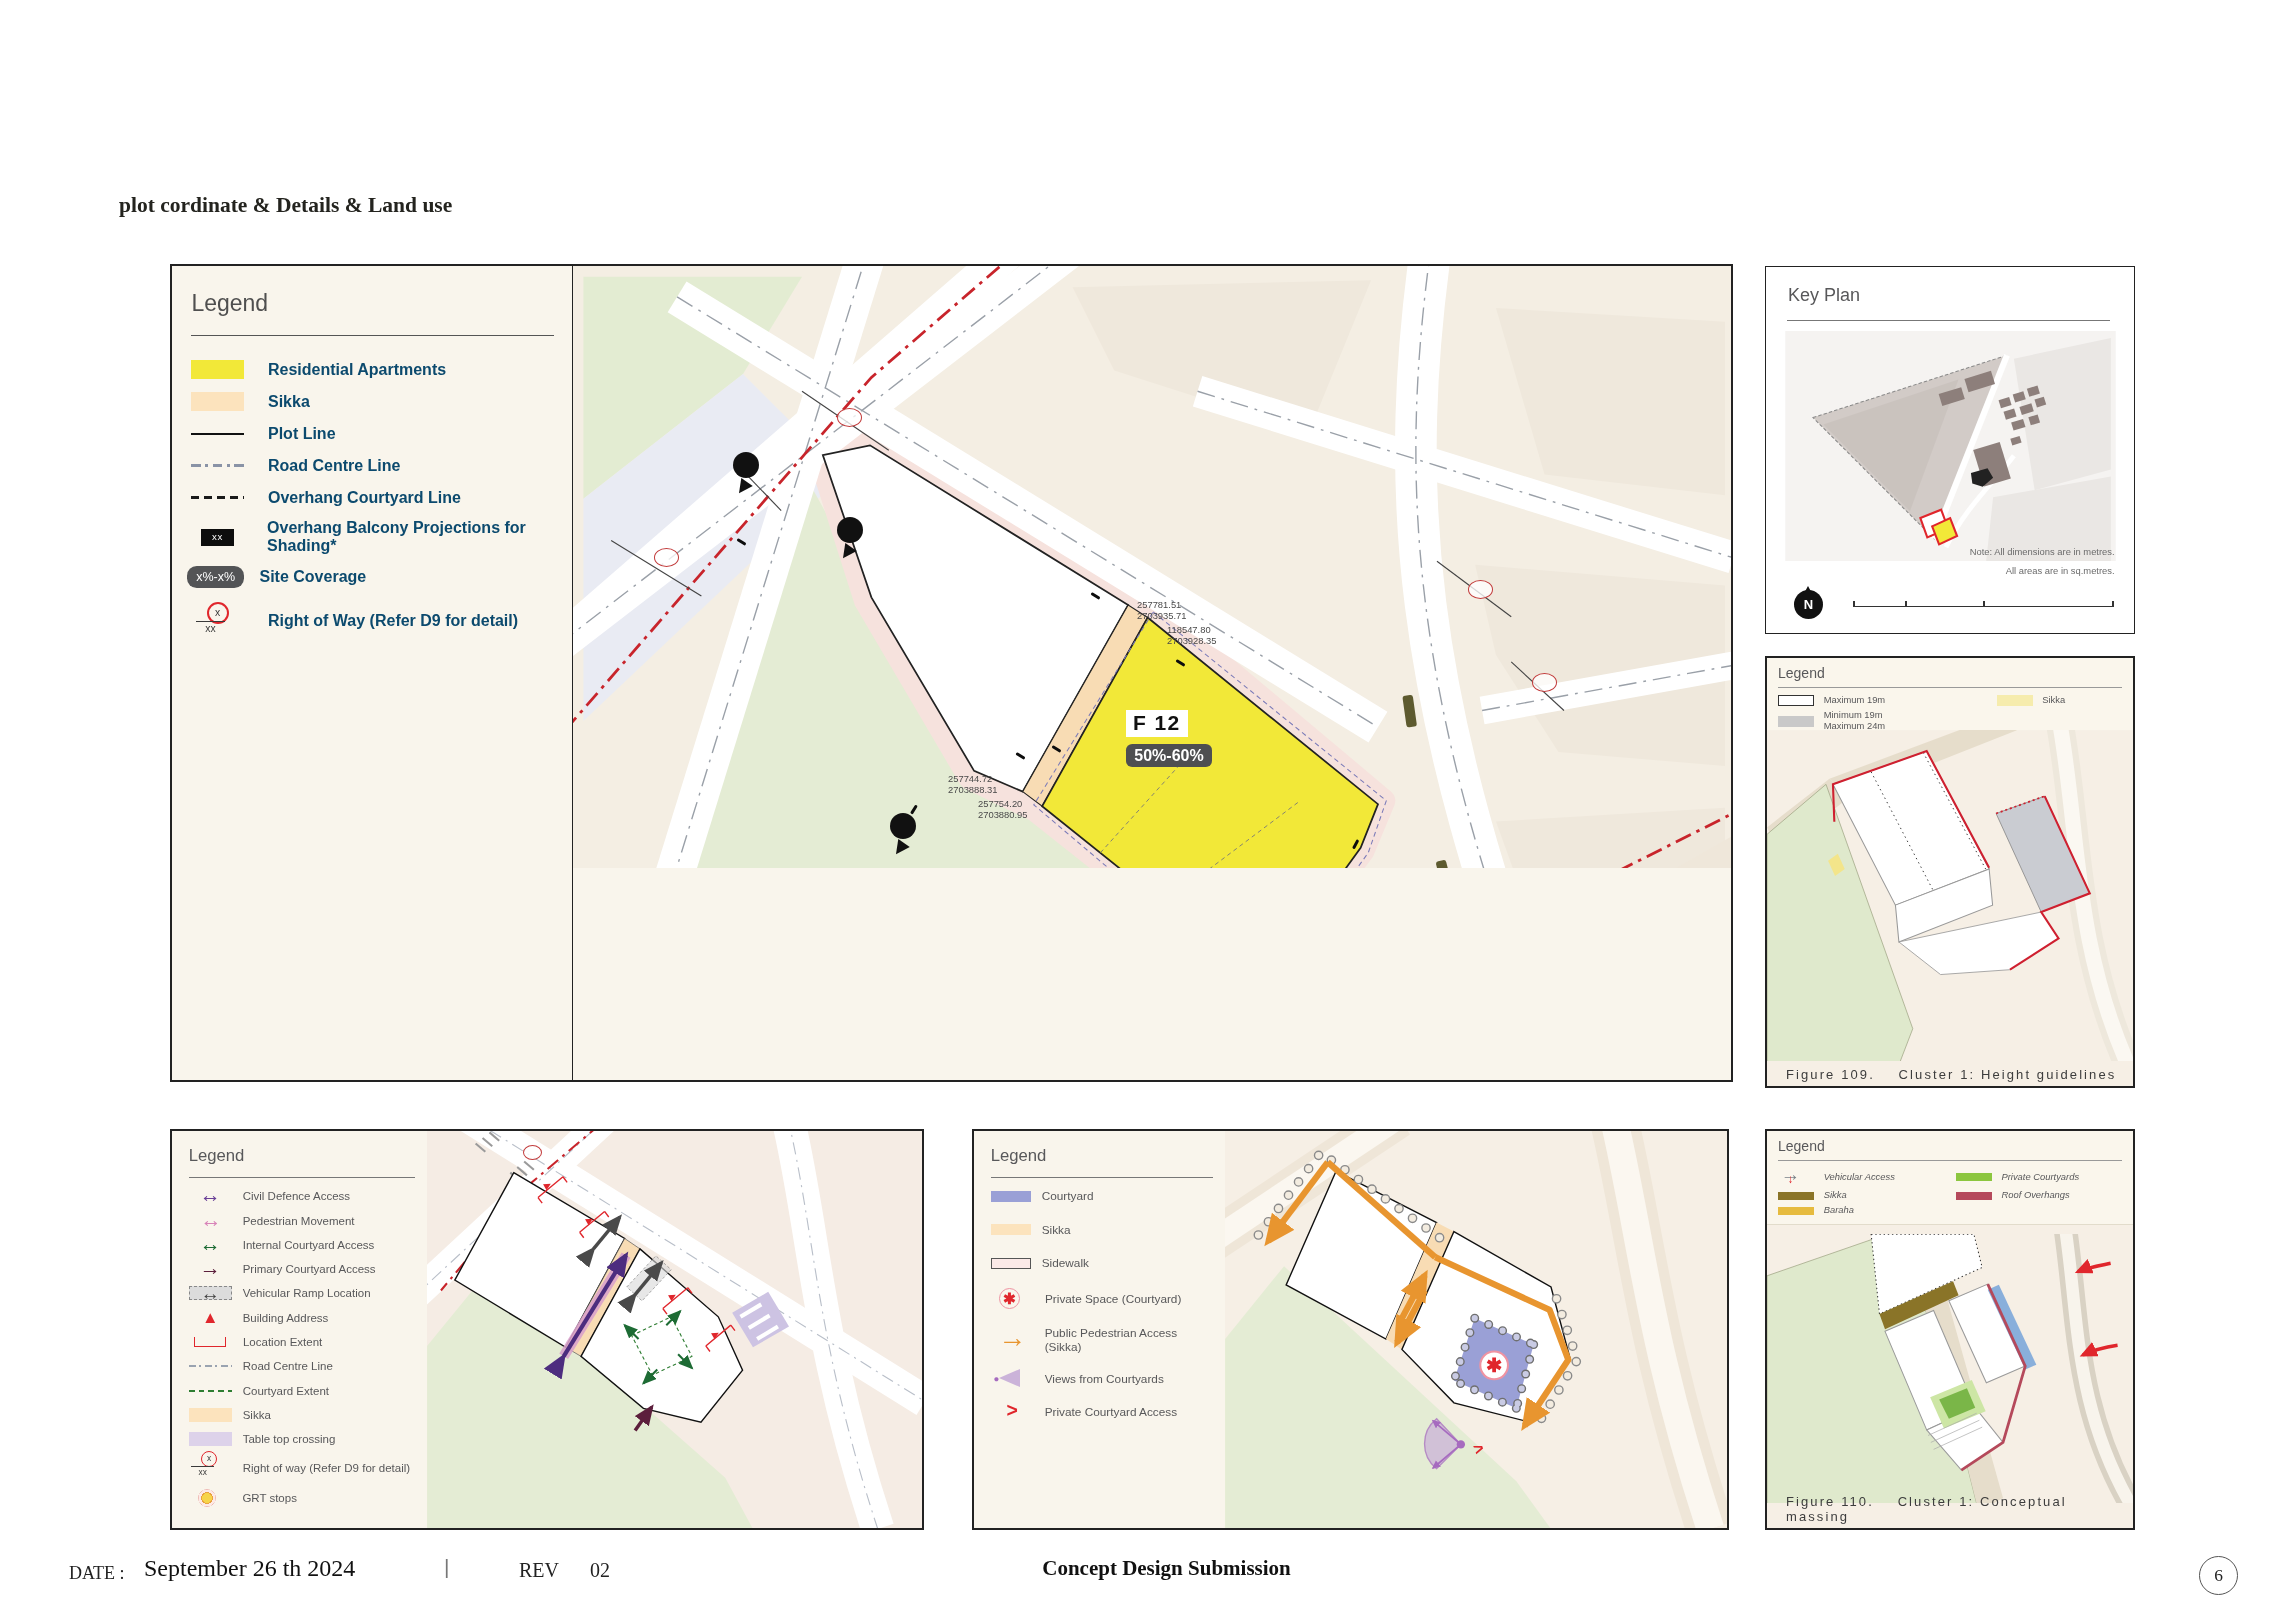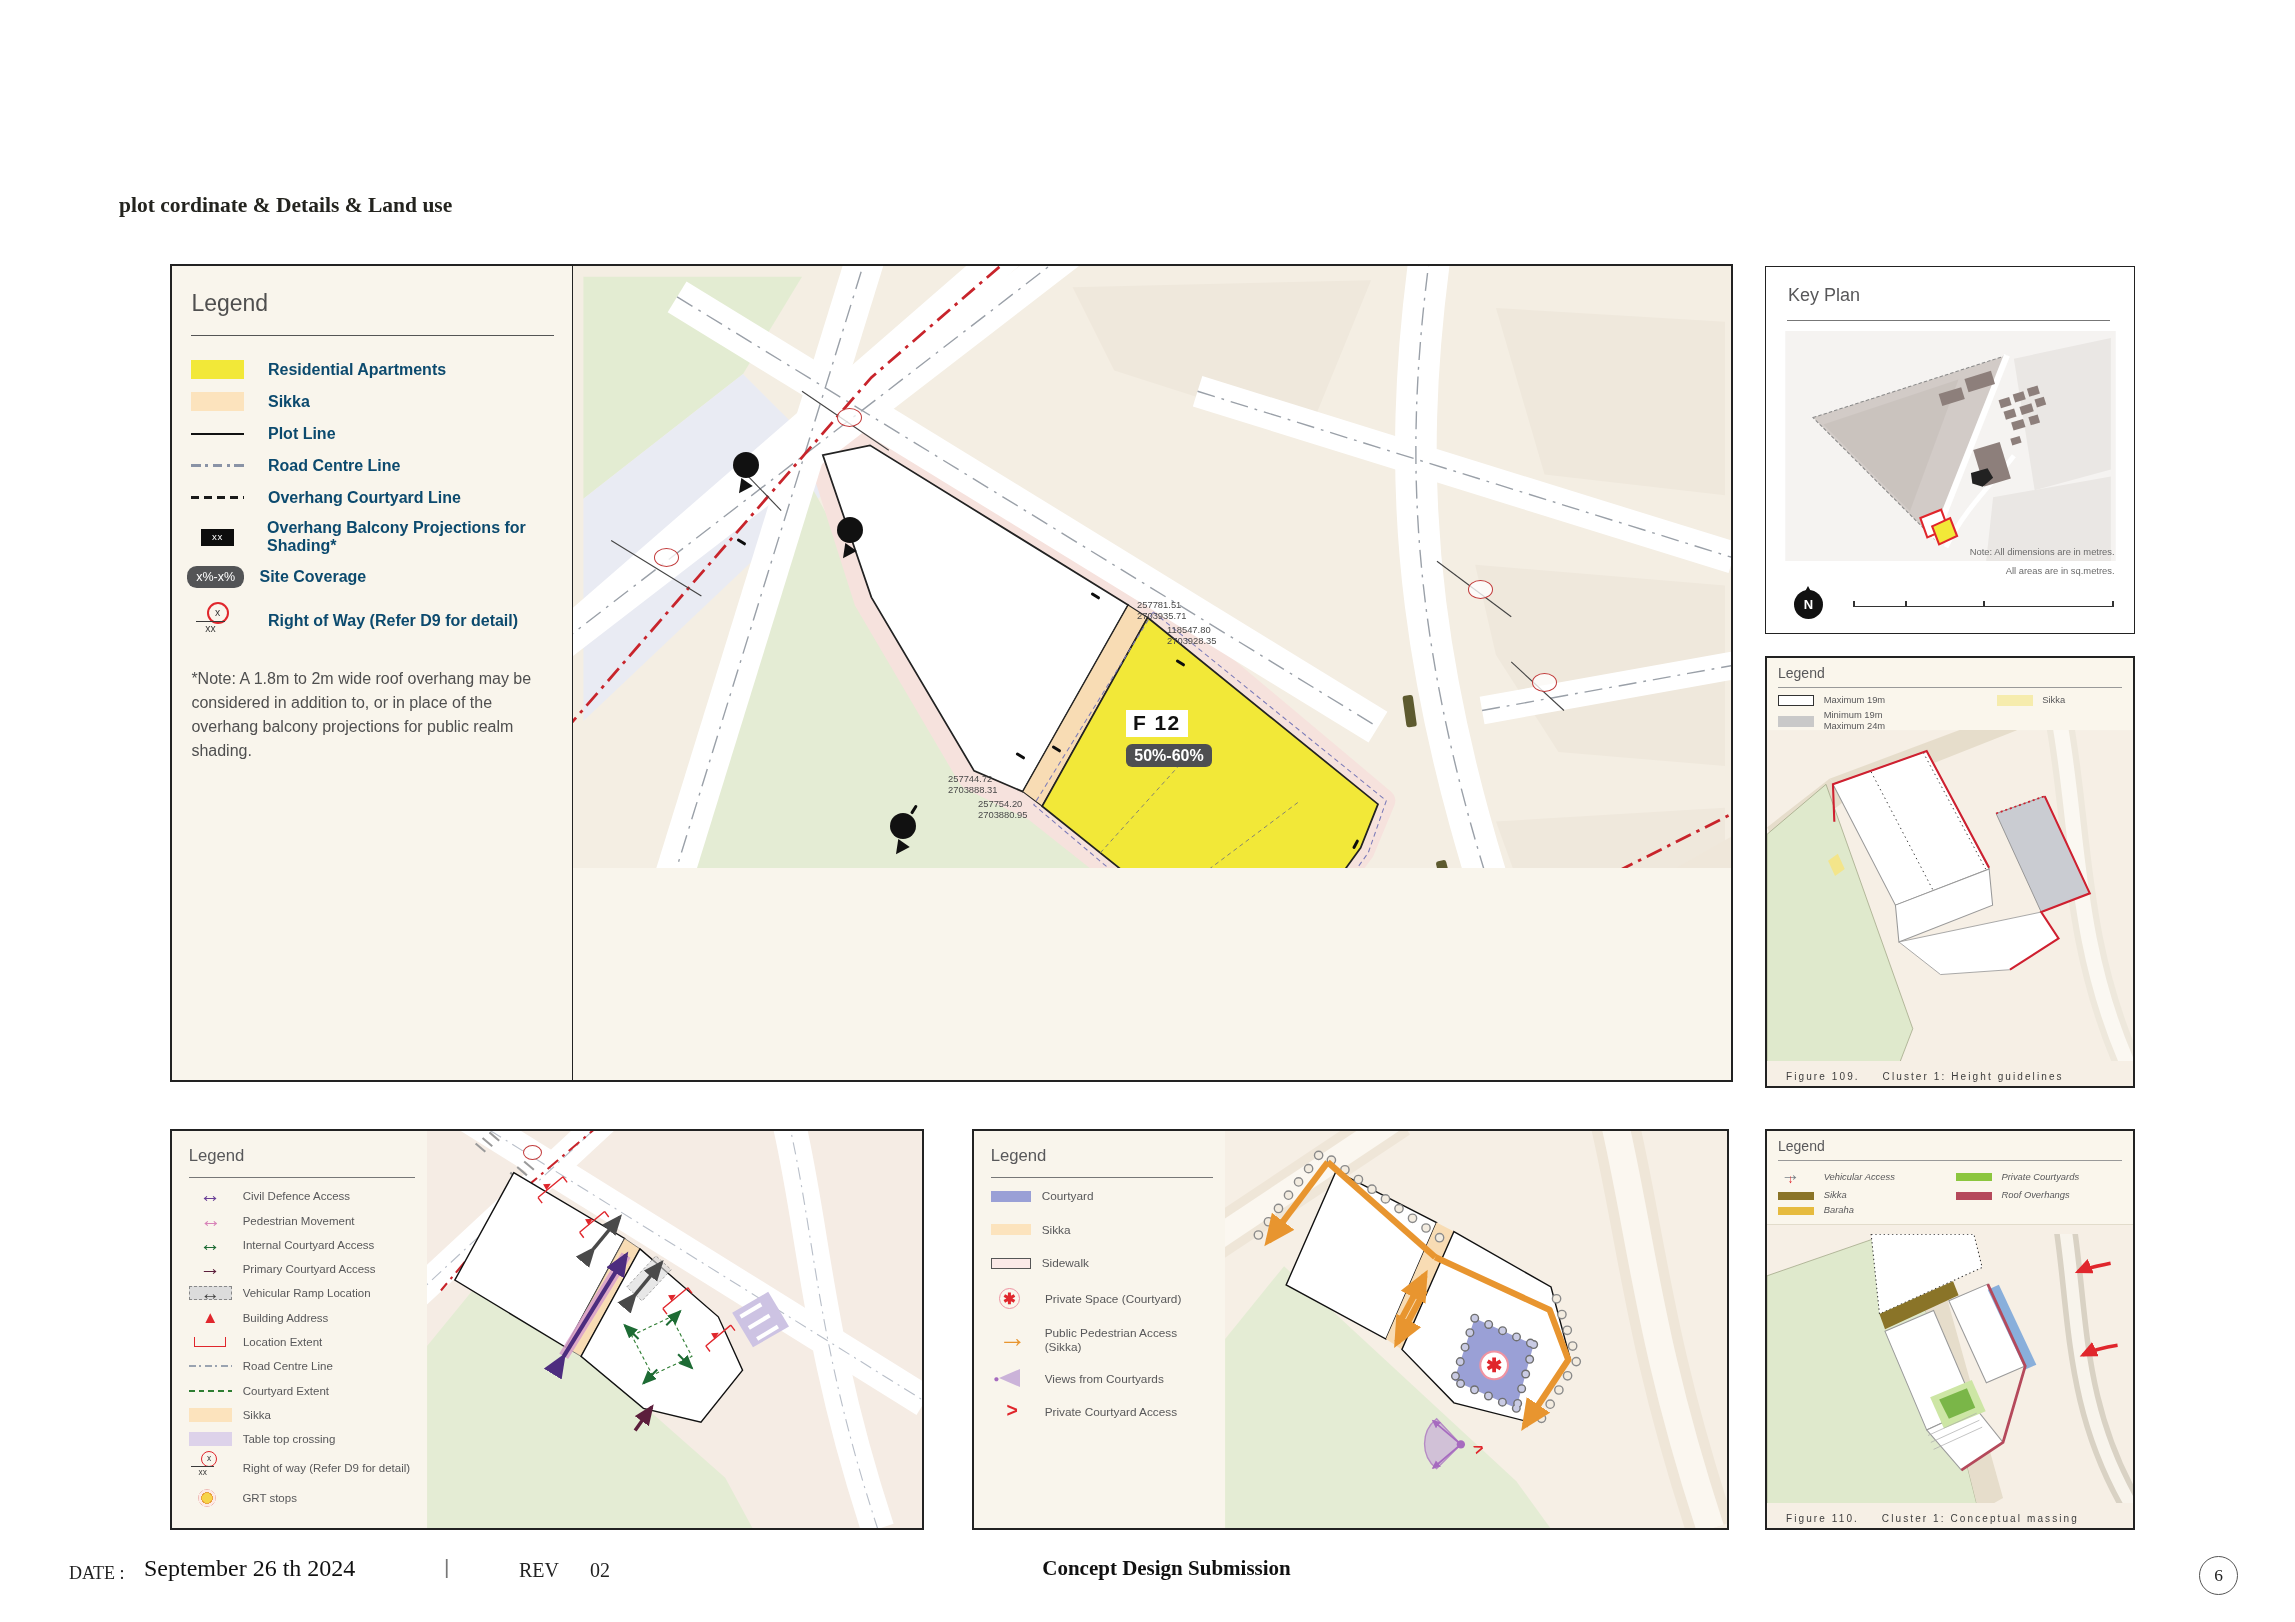--- a/index.html
+++ b/index.html
@@ -131,21 +131,21 @@
   .m-ref{width:19.4px;height:15.3px;border:1.4px solid #c23b3b;border-radius:50%;background:rgba(255,255,255,.8);color:#333;font-family:"Liberation Serif",serif;font-style:italic;font-weight:bold;font-size:8.3px;display:flex;align-items:center;justify-content:center;}
   .m-dim{font-size:7.6px;color:#3c3c3c;}
   .m-red{font-size:7.6px;color:#c8242b;font-weight:bold;}
   .m-red::before{content:"\25B6";color:#e0262c;font-size:8.3px;margin-right:2.8px;}
   .m-f12{font-weight:bold;font-size:11.8px;color:#222;background:rgba(255,255,255,.85);padding:0 2.8px;}
   .m-green{font-weight:bold;font-size:10.4px;color:#45453f;}
   .m-plot{font-weight:bold;font-size:11px;color:#a9a49c;letter-spacing:0.7px;}
   .view-area{position:absolute;left:0;right:0;overflow:hidden;}
   #heights-view{top:72px;bottom:25px;}
   #massing-view{top:103px;bottom:25px;}
-  .caption{position:absolute;left:7px;bottom:4.2px;font-size:10px;letter-spacing:2.1px;color:#3d3d3d;padding-left:12px;}
+  .caption{position:absolute;left:7px;bottom:4.2px;font-size:13px;letter-spacing:2.1px;color:#3d3d3d;padding-left:12px;}
   .caption .cnum{margin-right:18px;}
   .tiny-green{font-weight:bold;font-size:9px;color:#45453f;}
   .tiny-f12{font-weight:bold;font-size:9px;color:#222;}
 
   
   .f-datelabel{position:absolute;left:69px;top:1563px;font-family:"Liberation Serif",serif;font-size:18px;color:#222;}
   .f-date{position:absolute;left:144px;top:1555px;font-family:"Liberation Serif",serif;font-size:24px;color:#111;}
   .f-pipe{position:absolute;left:444px;top:1555px;font-size:21px;color:#777;}
   .f-revlabel{position:absolute;left:519px;top:1559px;font-family:"Liberation Serif",serif;font-size:20px;color:#222;}
   .f-rev{position:absolute;left:590px;top:1559px;font-family:"Liberation Serif",serif;font-size:20px;color:#222;}
@@ -200,21 +200,20 @@
           </div>
           <div class="mleg-row t-badge-dark" data-name="legend-item">
             <span class="mleg-icon sw" data-name="legend-swatch-icon">x%-x%</span>
             <span class="mleg-label" data-name="legend-item-label">Site Coverage</span>
           </div>
           <div class="mleg-row t-row-icon" data-name="legend-item">
             <span class="mleg-icon sw" data-name="legend-swatch-icon"></span>
             <span class="mleg-label" data-name="legend-item-label">Right of Way (Refer D9 for detail)</span>
           </div>
         </div>
-      <div class="leg-note" data-name="legend-note">*Note: A 1.8m to 2m wide roof overhang may be considered in addition to, or in place of the overhang balcony projections for public realm shading.</div>
     </div>
 
     <div class="main-map" data-name="main-map">
       <svg width="1161" height="814" viewBox="0 0 1673 1172" data-name="main-map-drawing">
         <rect x="0" y="0" width="1673" height="1172" fill="#f4eee3"></rect>
 
         <polygon points="720,30 1150,20 1060,240 780,150" fill="#efe8dc" data-name="block-f04"></polygon>
         <polygon points="1330,60 1660,80 1660,330 1400,300" fill="#efe8dc" data-name="block-f08a"></polygon>
         <polygon points="1300,430 1660,460 1660,720 1420,700 1330,560" fill="#efe8dc" data-name="block-f08b"></polygon>
         <polygon points="1330,800 1660,780 1660,1160 1460,1160" fill="#efe8dc" data-name="block-f13a"></polygon>

